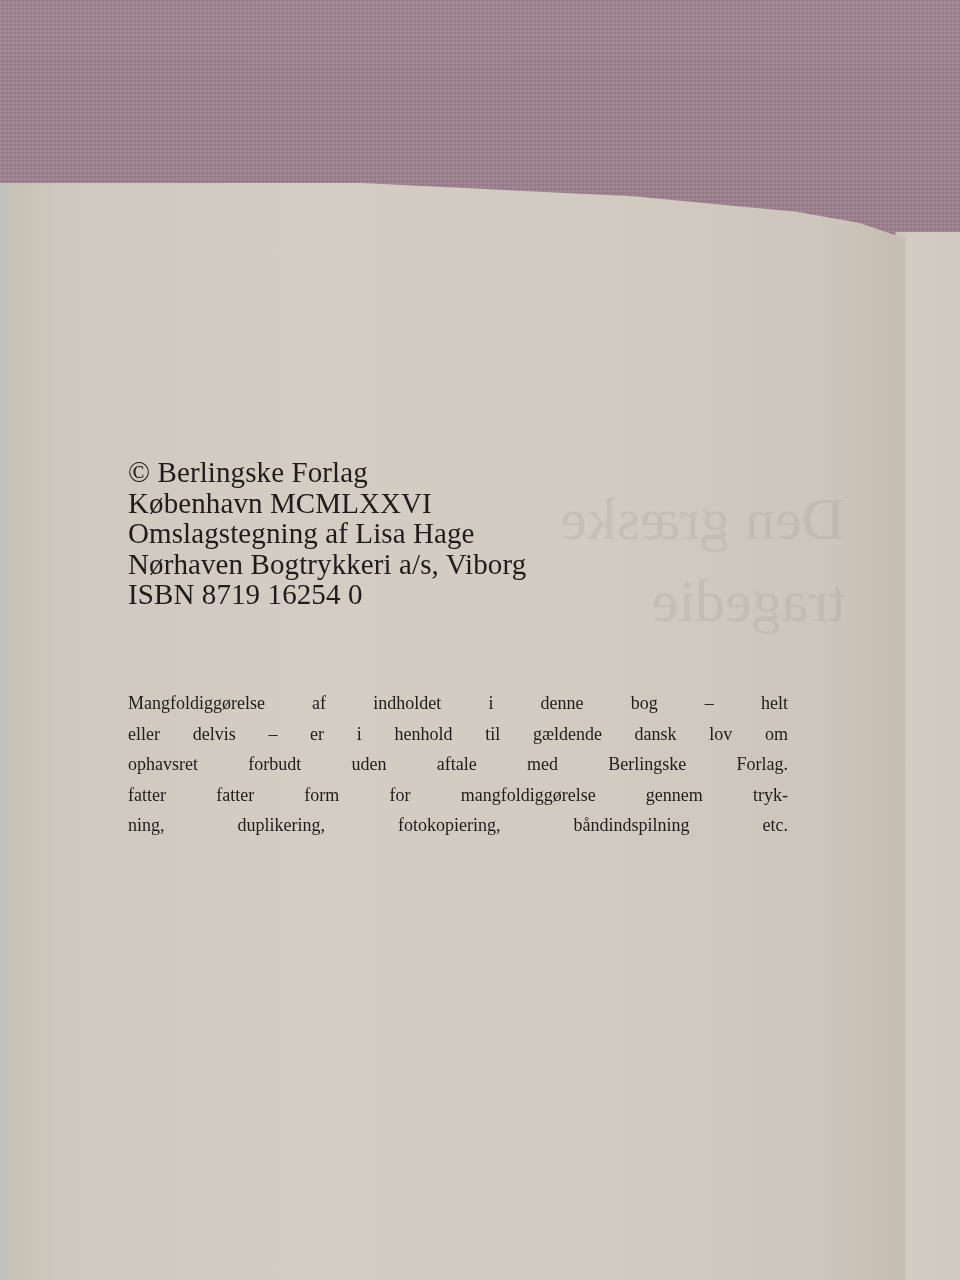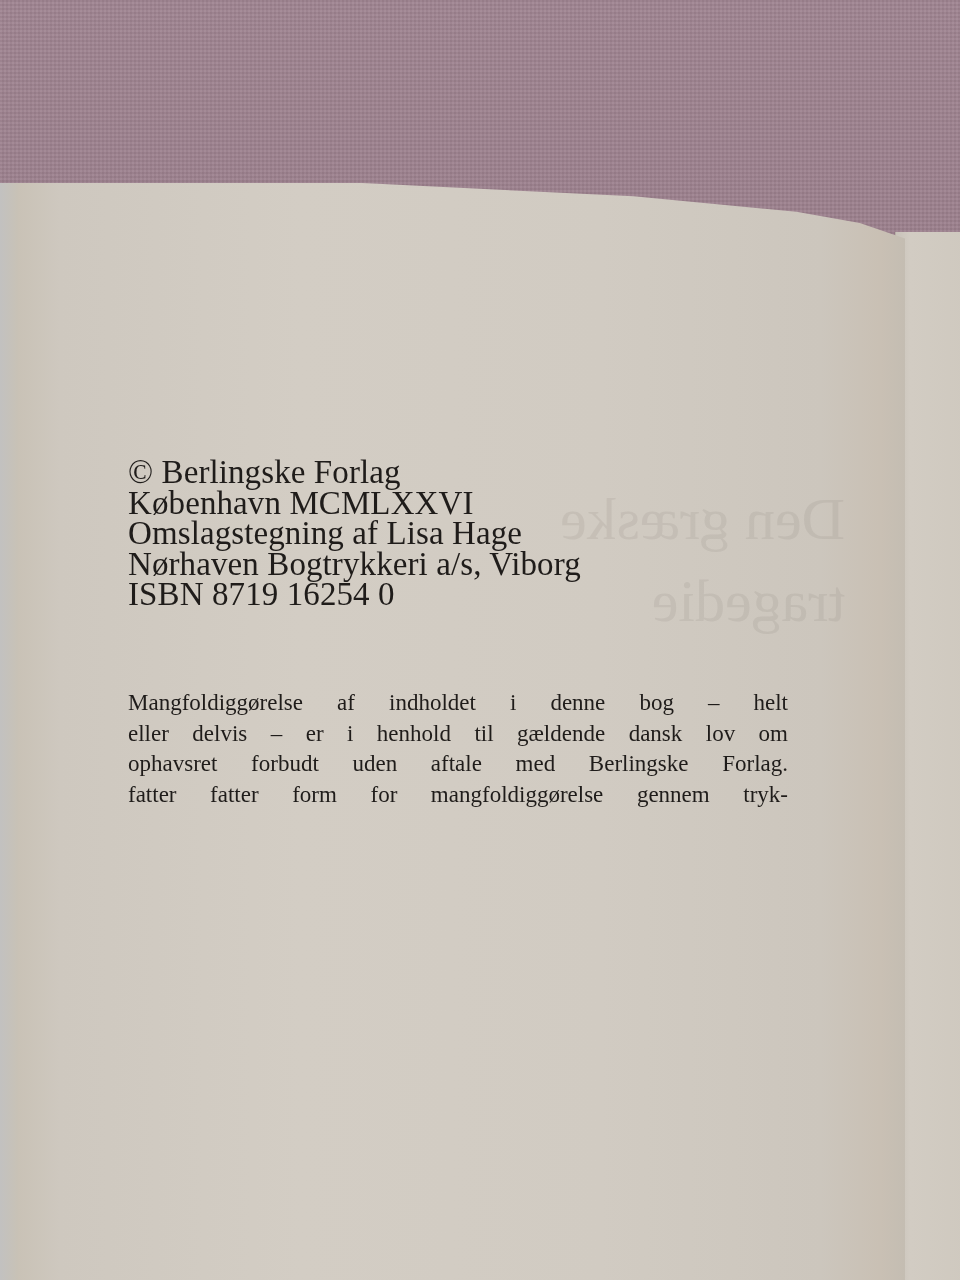--- a/index.html
+++ b/index.html
@@ -63,36 +63,36 @@
       white-space: pre;
       transform: scaleX(-1);
       transform-origin: left top;
       margin-left: 340px;
     }
     .imprint {
       position: absolute;
       left: 128px;
       top: 457px;
       font-family: "Liberation Serif", serif;
-      font-size: 33px;
+      font-size: 29px;
       line-height: 30.5px;
       color: #1f1c1a;
       letter-spacing: 0.1px;
     }
     .imprint .line {
       display: block;
       white-space: nowrap;
     }
     .notice {
       position: absolute;
       left: 128px;
       top: 688px;
       width: 660px;
       font-family: "Liberation Serif", serif;
-      font-size: 23px;
+      font-size: 18px;
       line-height: 30.5px;
       color: #1f1c1a;
     }
     .notice .line {
       display: block;
       white-space: nowrap;
       text-align: justify;
       text-align-last: justify;
     }
     .notice .line.last {
@@ -119,13 +119,14 @@
   <span class="line">Omslagstegning af Lisa Hage</span>
   <span class="line">Nørhaven Bogtrykkeri a/s, Viborg</span>
   <span class="line">ISBN 8719 16254 0</span>
 </div>
 
 <div class="notice">
   <span class="line">Mangfoldiggørelse af indholdet i denne bog – helt</span>
   <span class="line">eller delvis – er i henhold til gældende dansk lov om</span>
   <span class="line">ophavsret forbudt uden aftale med Berlingske Forlag.</span>
   <span class="line">fatter fatter form for mangfoldiggørelse gennem tryk-</span>
+  <span class="line last">ning, duplikering, fotokopiering, båndindspilning etc.</span>
 </div>
 
 </body></html>

